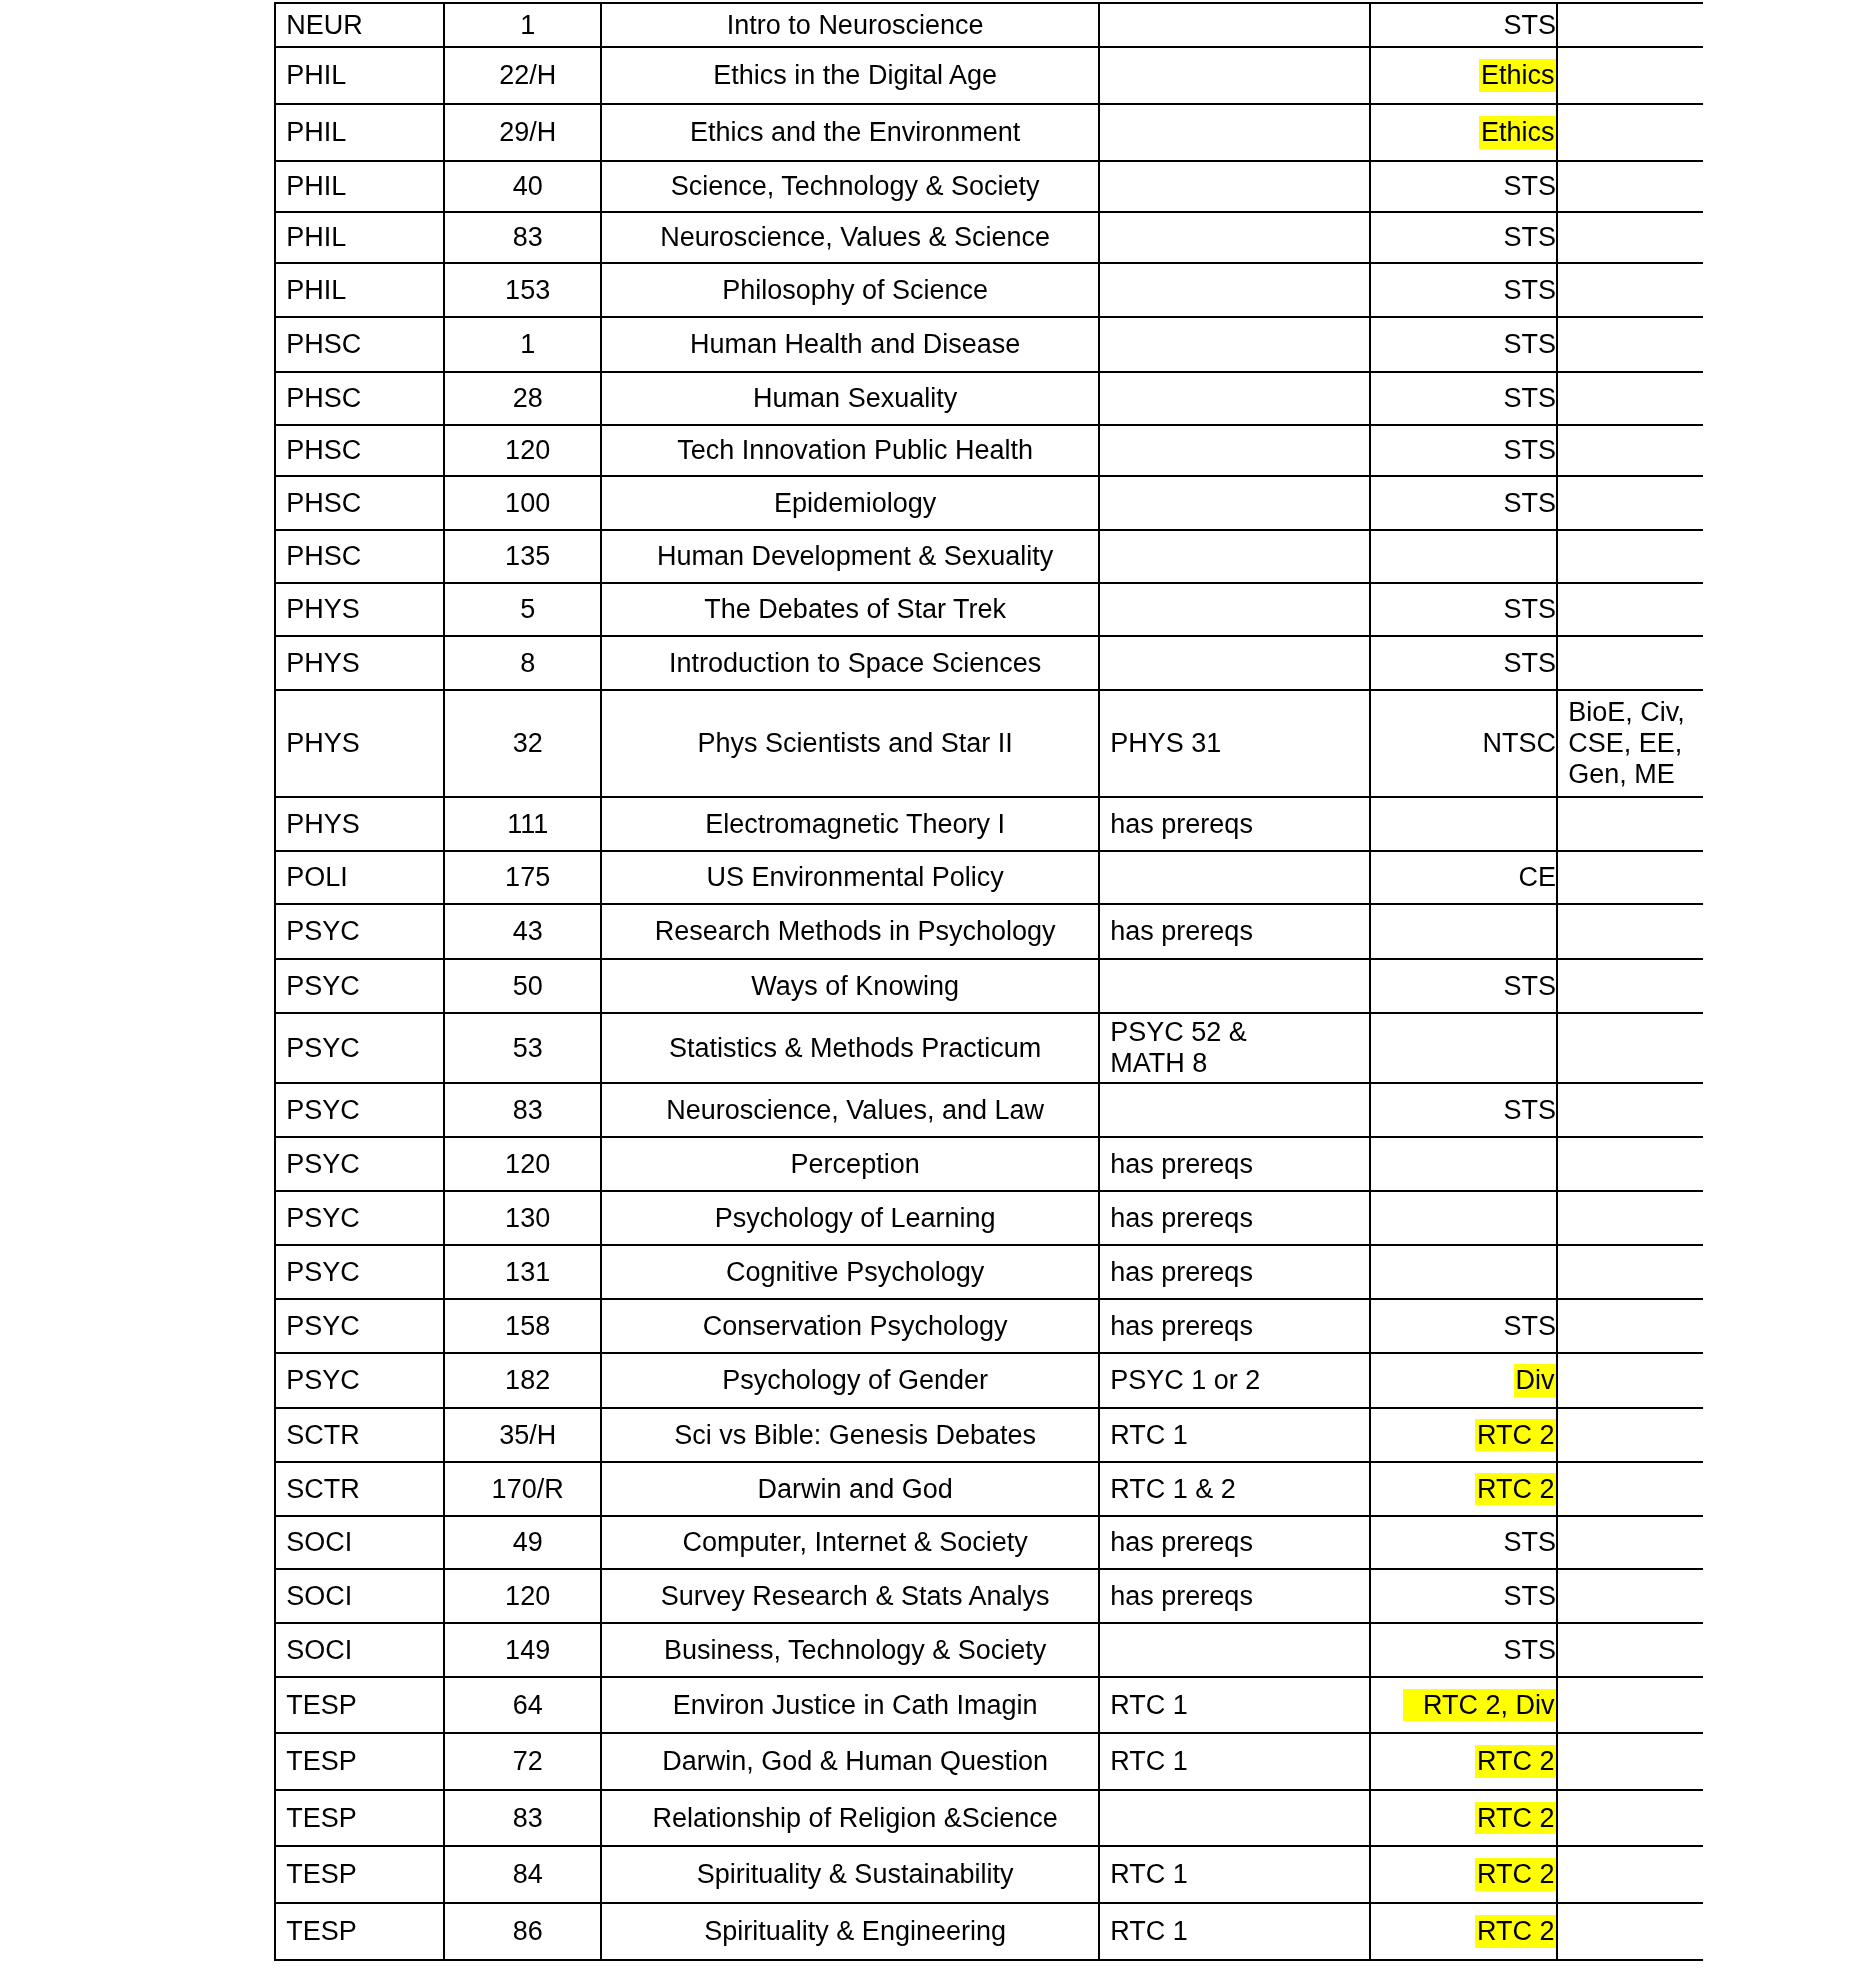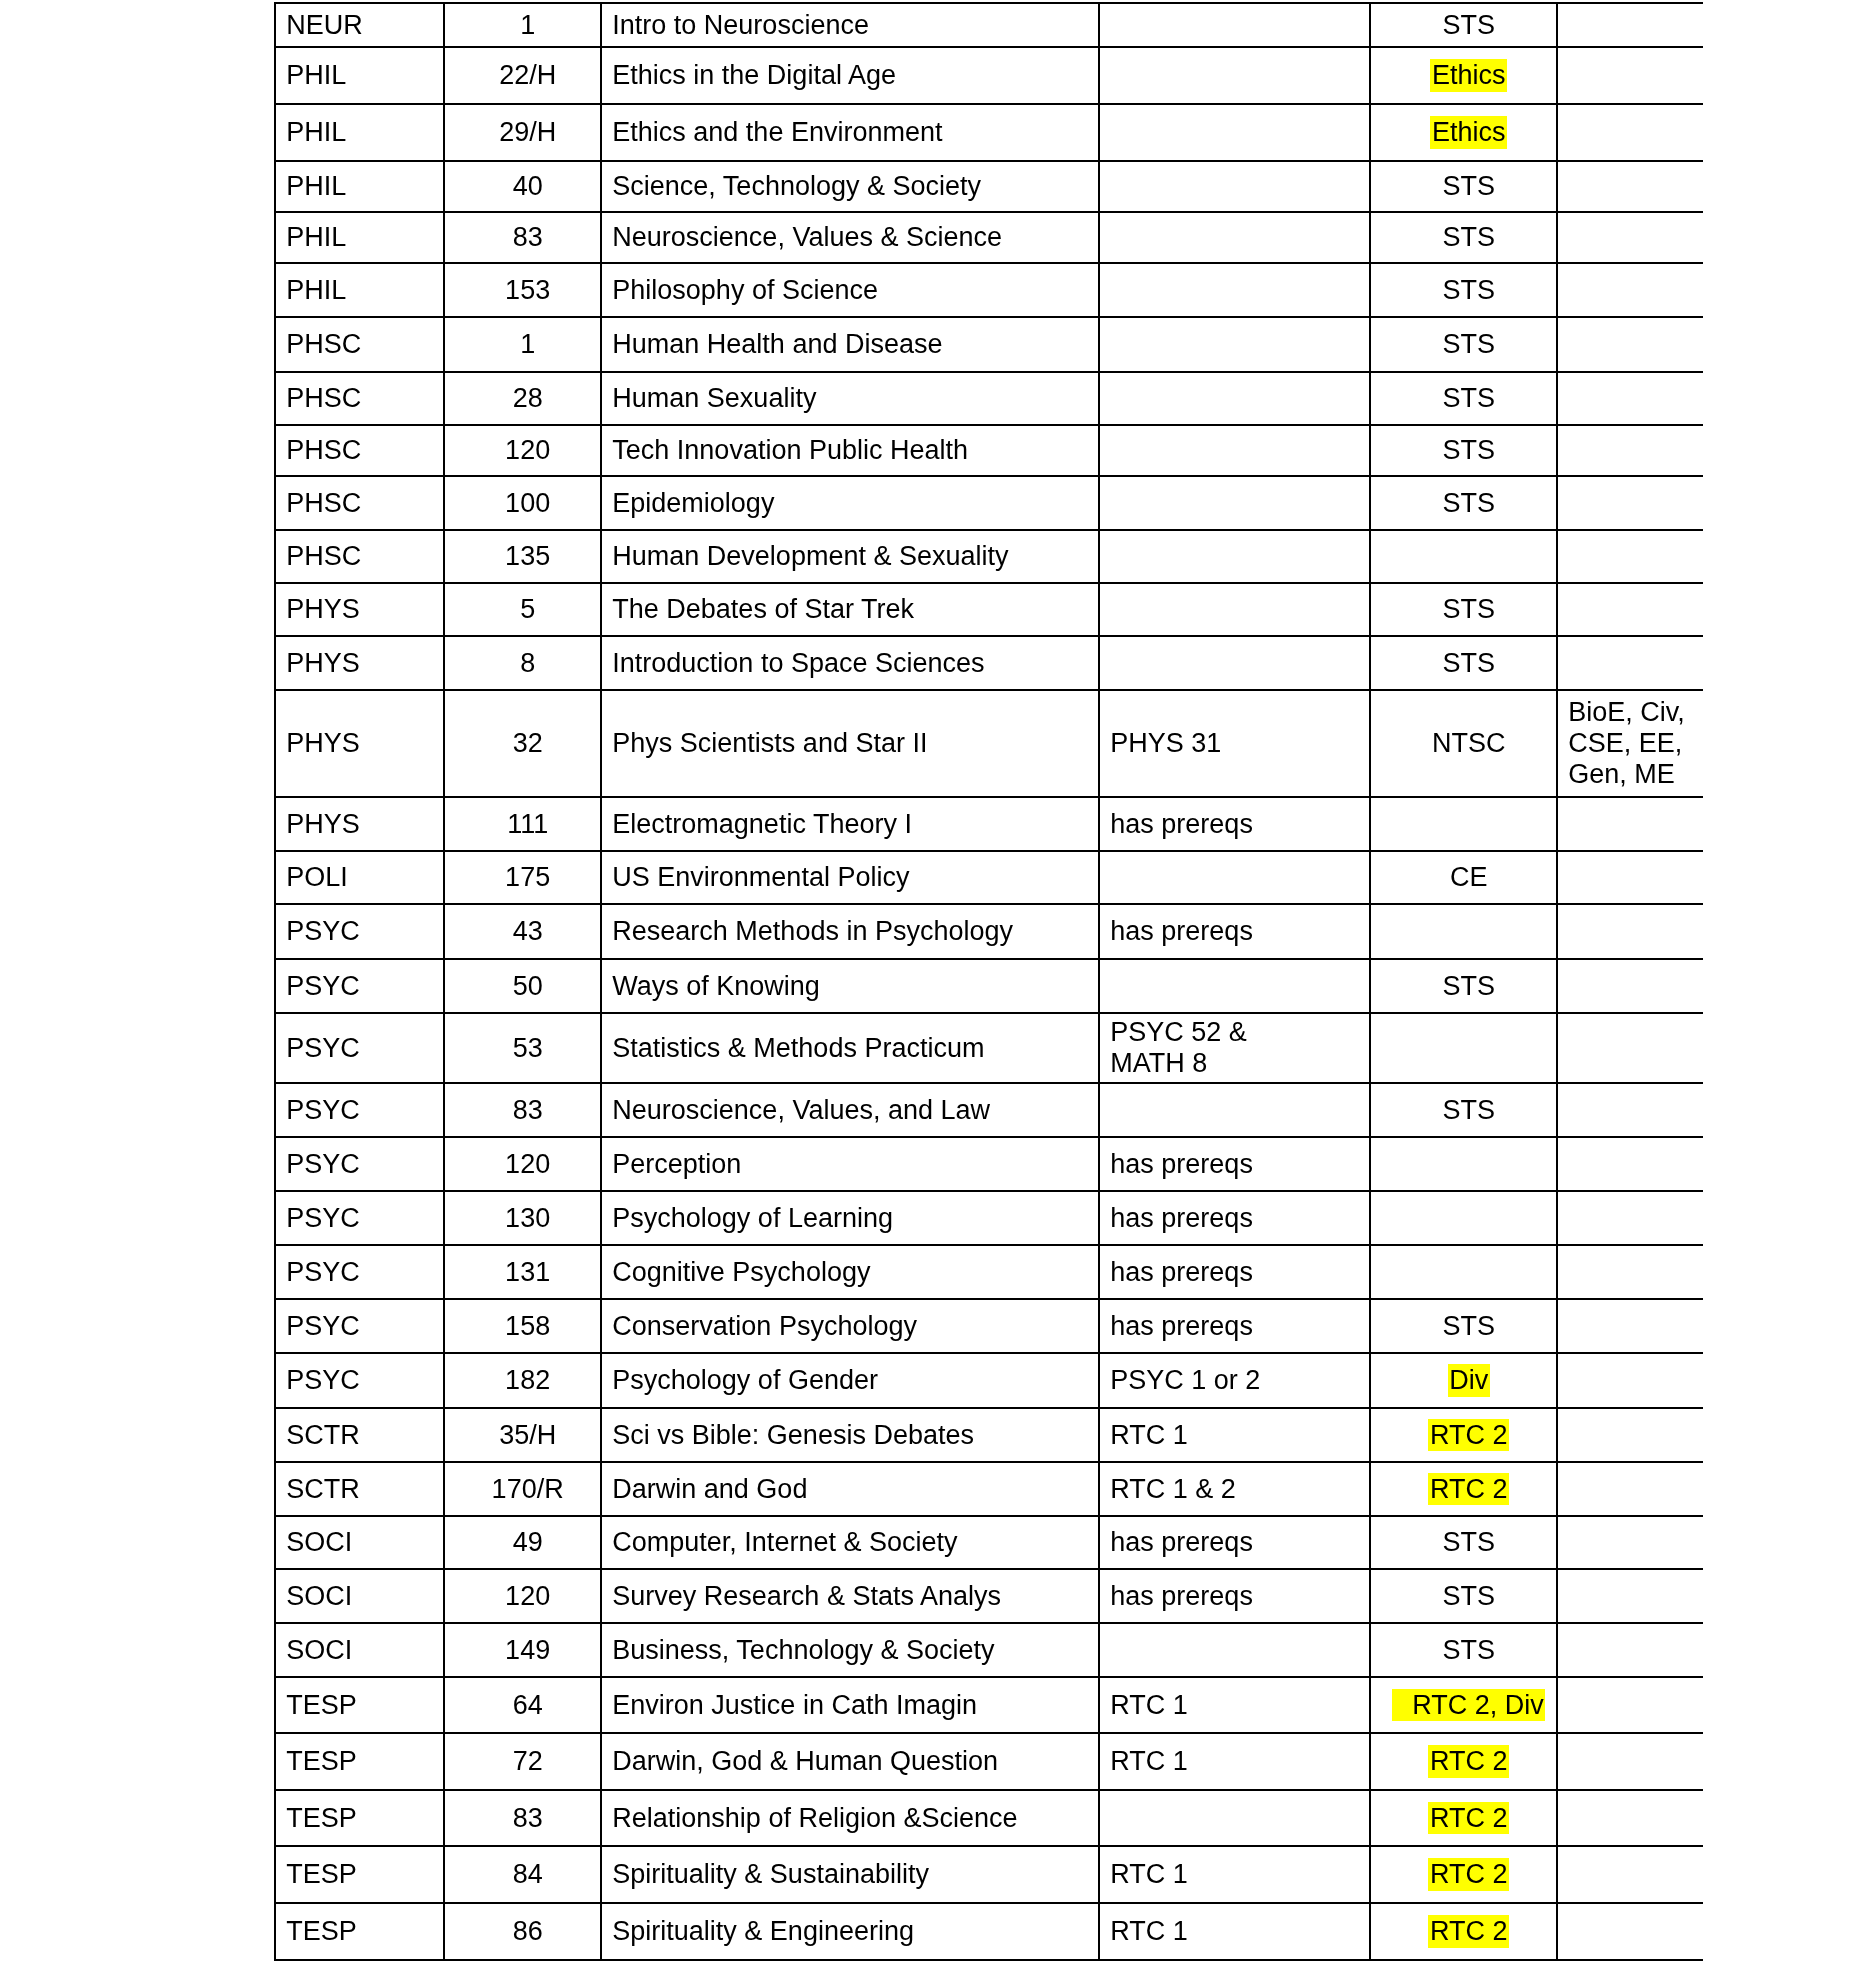--- a/index.html
+++ b/index.html
@@ -43,23 +43,23 @@
   
   col.c-dept  { width: 169px; }
   col.c-num   { width: 157px; }
   col.c-title { width: 498px; }
   col.c-pre   { width: 271px; }
   col.c-core  { width: 187px; }
   col.c-maj   { width: 168px; }
 
   td.dept  { text-align: left; }
   td.num   { text-align: center; padding-left: 0; }
-  td.title { text-align: left; }
+  td.title { text-align: center; }
   td.pre   { text-align: left; }
-  td.core  { text-align: center; padding-left: 0; }
+  td.core  { text-align: right; padding-left: 0; }
   td.maj   { text-align: left; padding-left: 8.8px; margin-left: 32px; }
 
   td.top { vertical-align: top; padding-top: 4.4px; }
 
   .hl {
     background: #ffff00;
     padding: 0.7px 1.5px 1.5px 1.5px;
   }
   .nowrap { white-space: nowrap; }
 </style>

